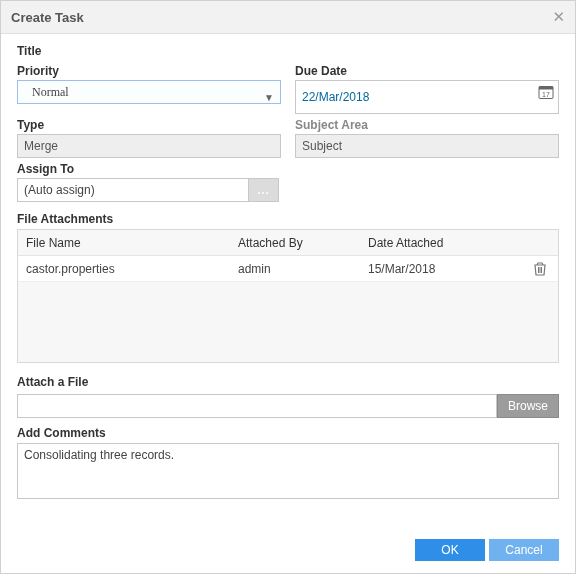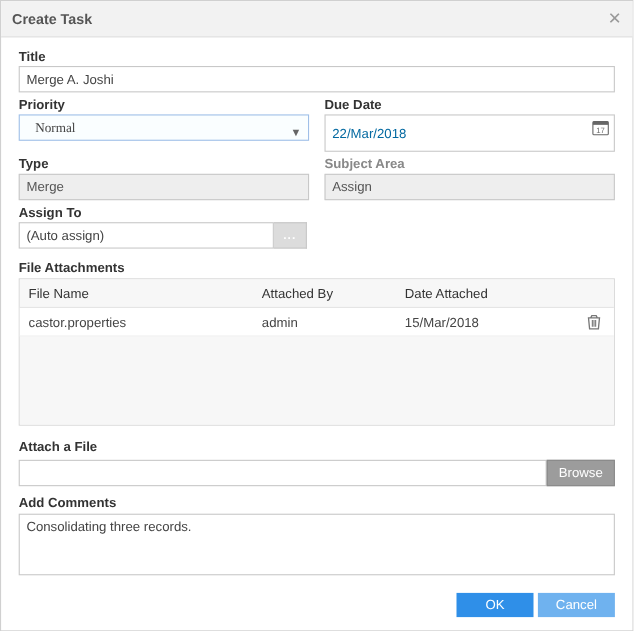--- a/index.html
+++ b/index.html
@@ -252,21 +252,20 @@
   <div class="titlebar">
     <div class="titlebar-title">Create Task</div>
     <div class="close-x">✕</div>
   </div>
 
   <div class="content">
 
     <div class="row">
       <div class="field full">
         <div class="label">Title</div>
-        <input class="input" type="text" value="Merge A. Joshi" style="">
       </div>
     </div>
 
     <div class="row">
       <div class="field">
         <div class="label">Priority</div>
         <div class="select-wrap">
           <div class="select" style="padding-left:14px;">
             <span>Normal</span>
           </div>
@@ -288,21 +287,21 @@
       </div>
     </div>
 
     <div class="row">
       <div class="field">
         <div class="label">Type</div>
         <div class="readonly">Merge</div>
       </div>
       <div class="field">
         <div class="label" style="color:#888;">Subject Area</div>
-        <div class="readonly">Assign</div>
+        <div class="readonly">Subject</div>
       </div>
     </div>
 
     <div class="row">
       <div class="field full">
         <div class="label">Assign To</div>
         <div class="assign-row">
           <input class="assign-input" type="text" value="(Auto assign)" style="">
           <div class="assign-btn">
               <span>...</span>

